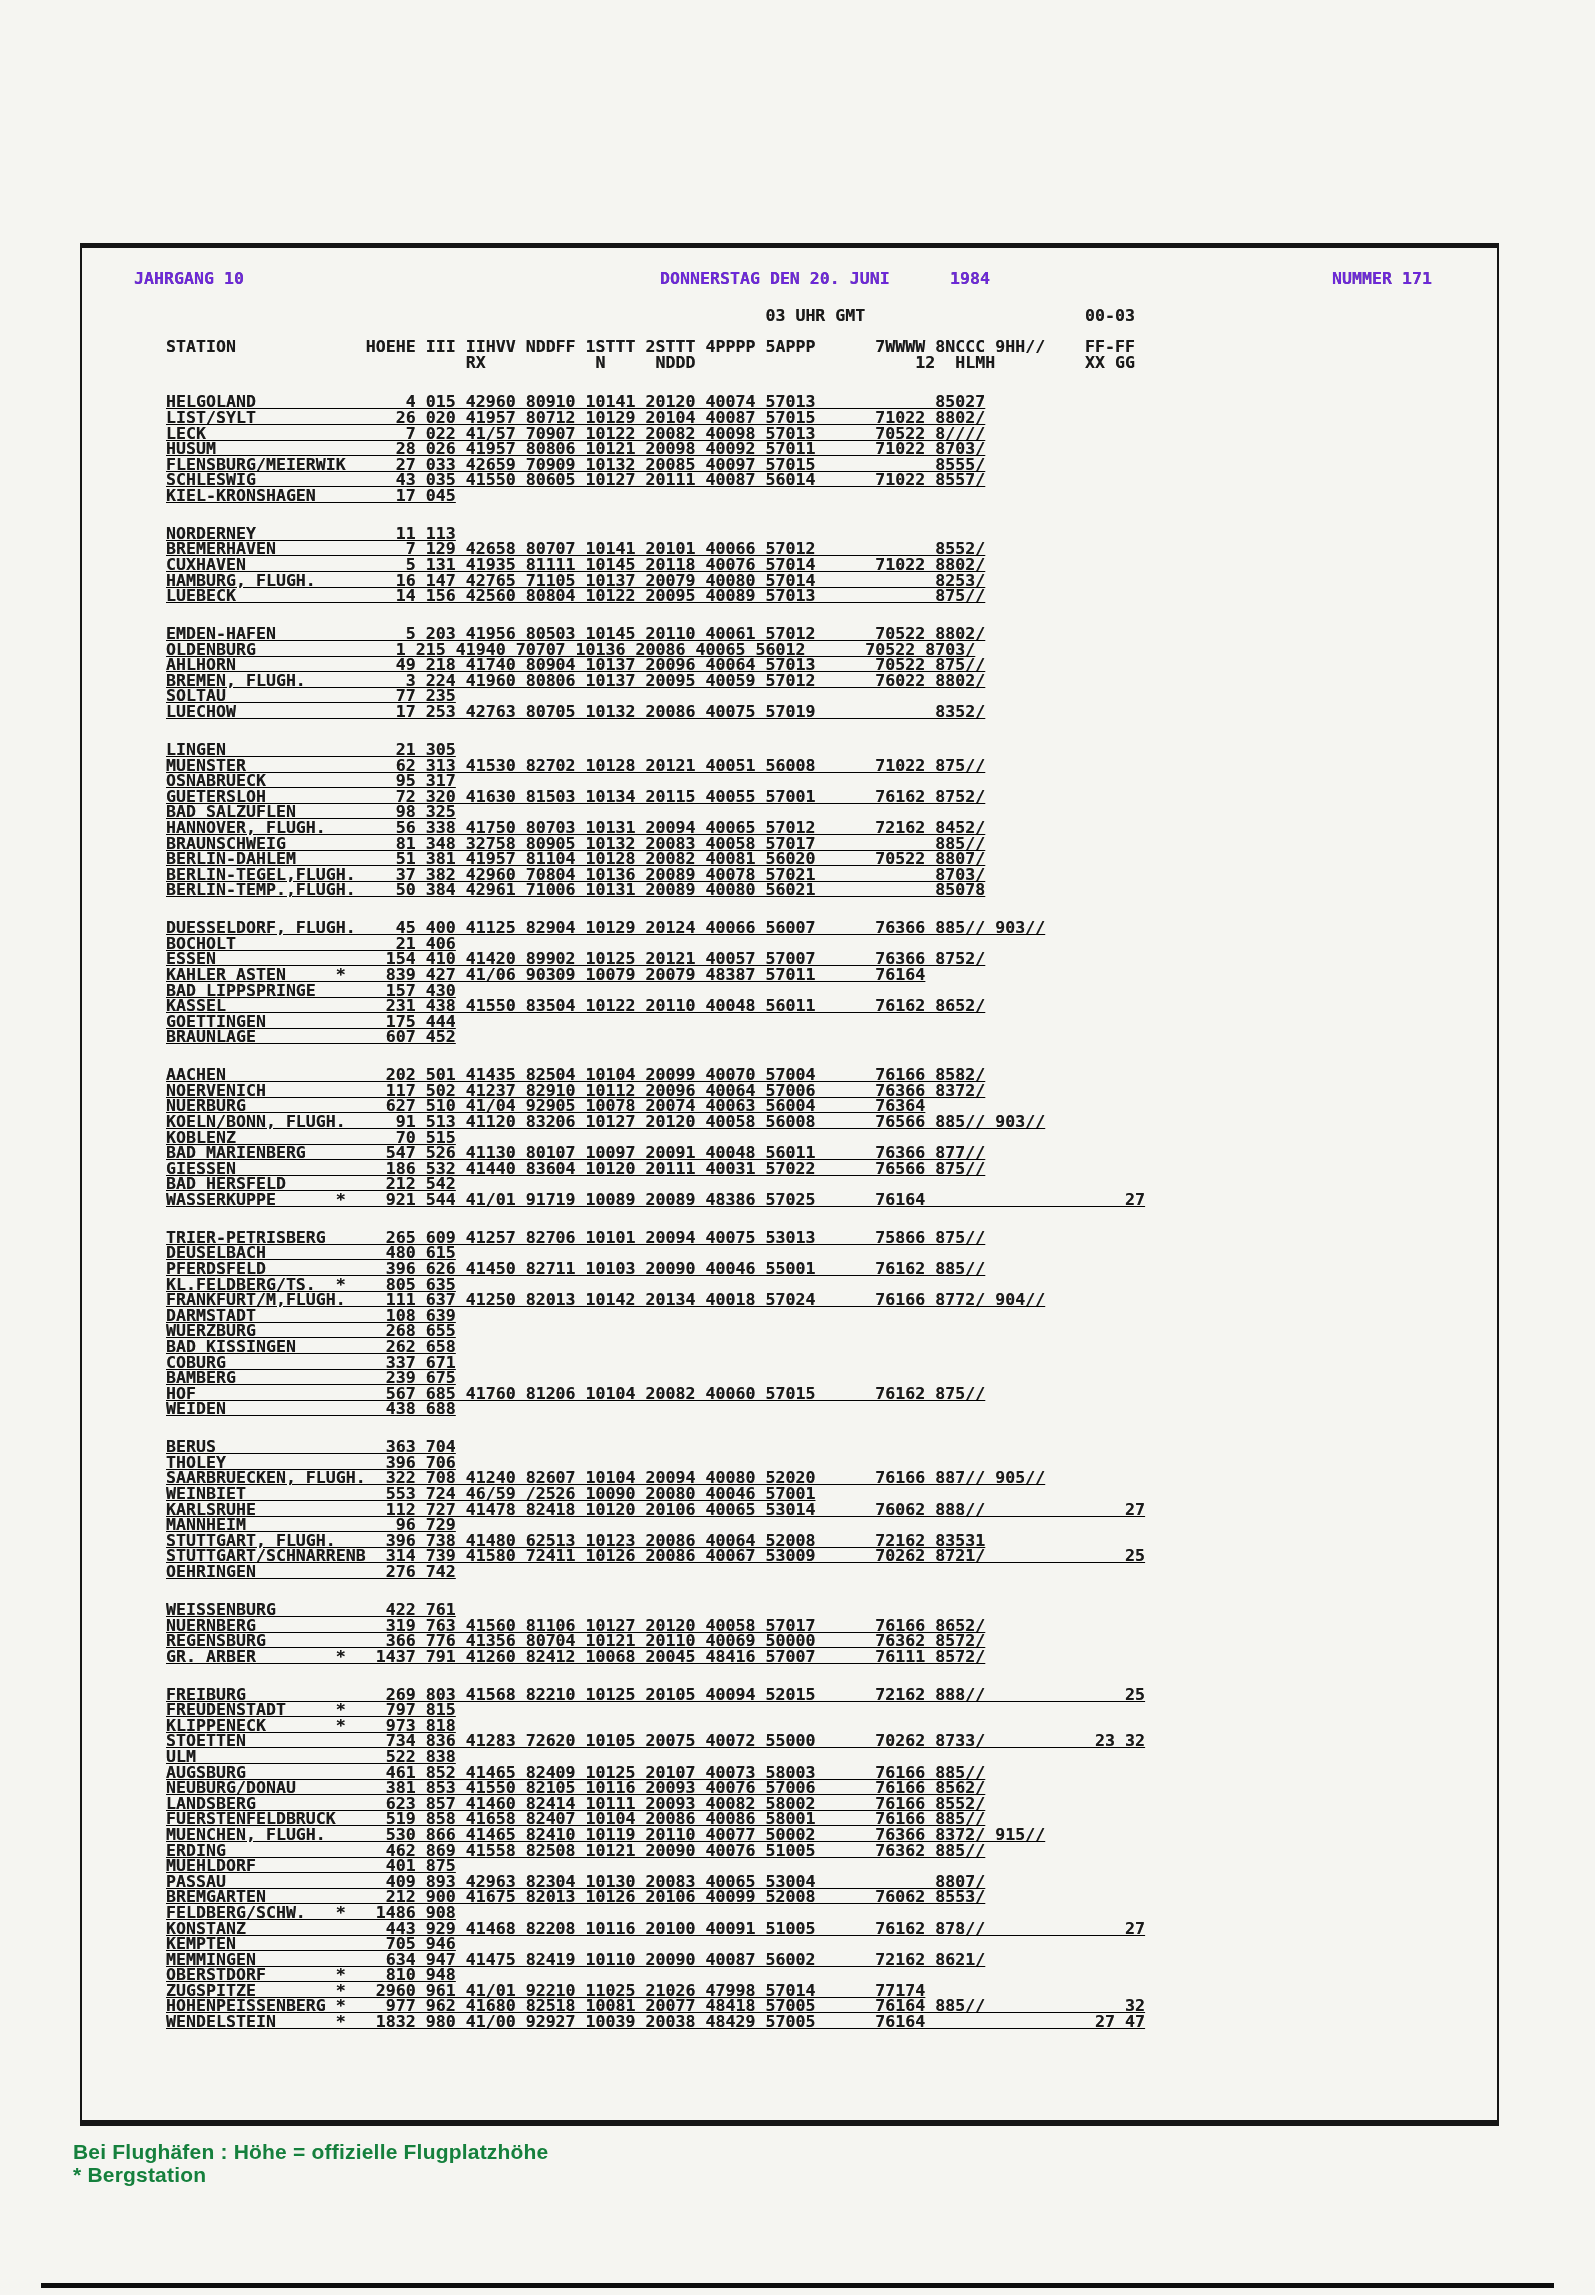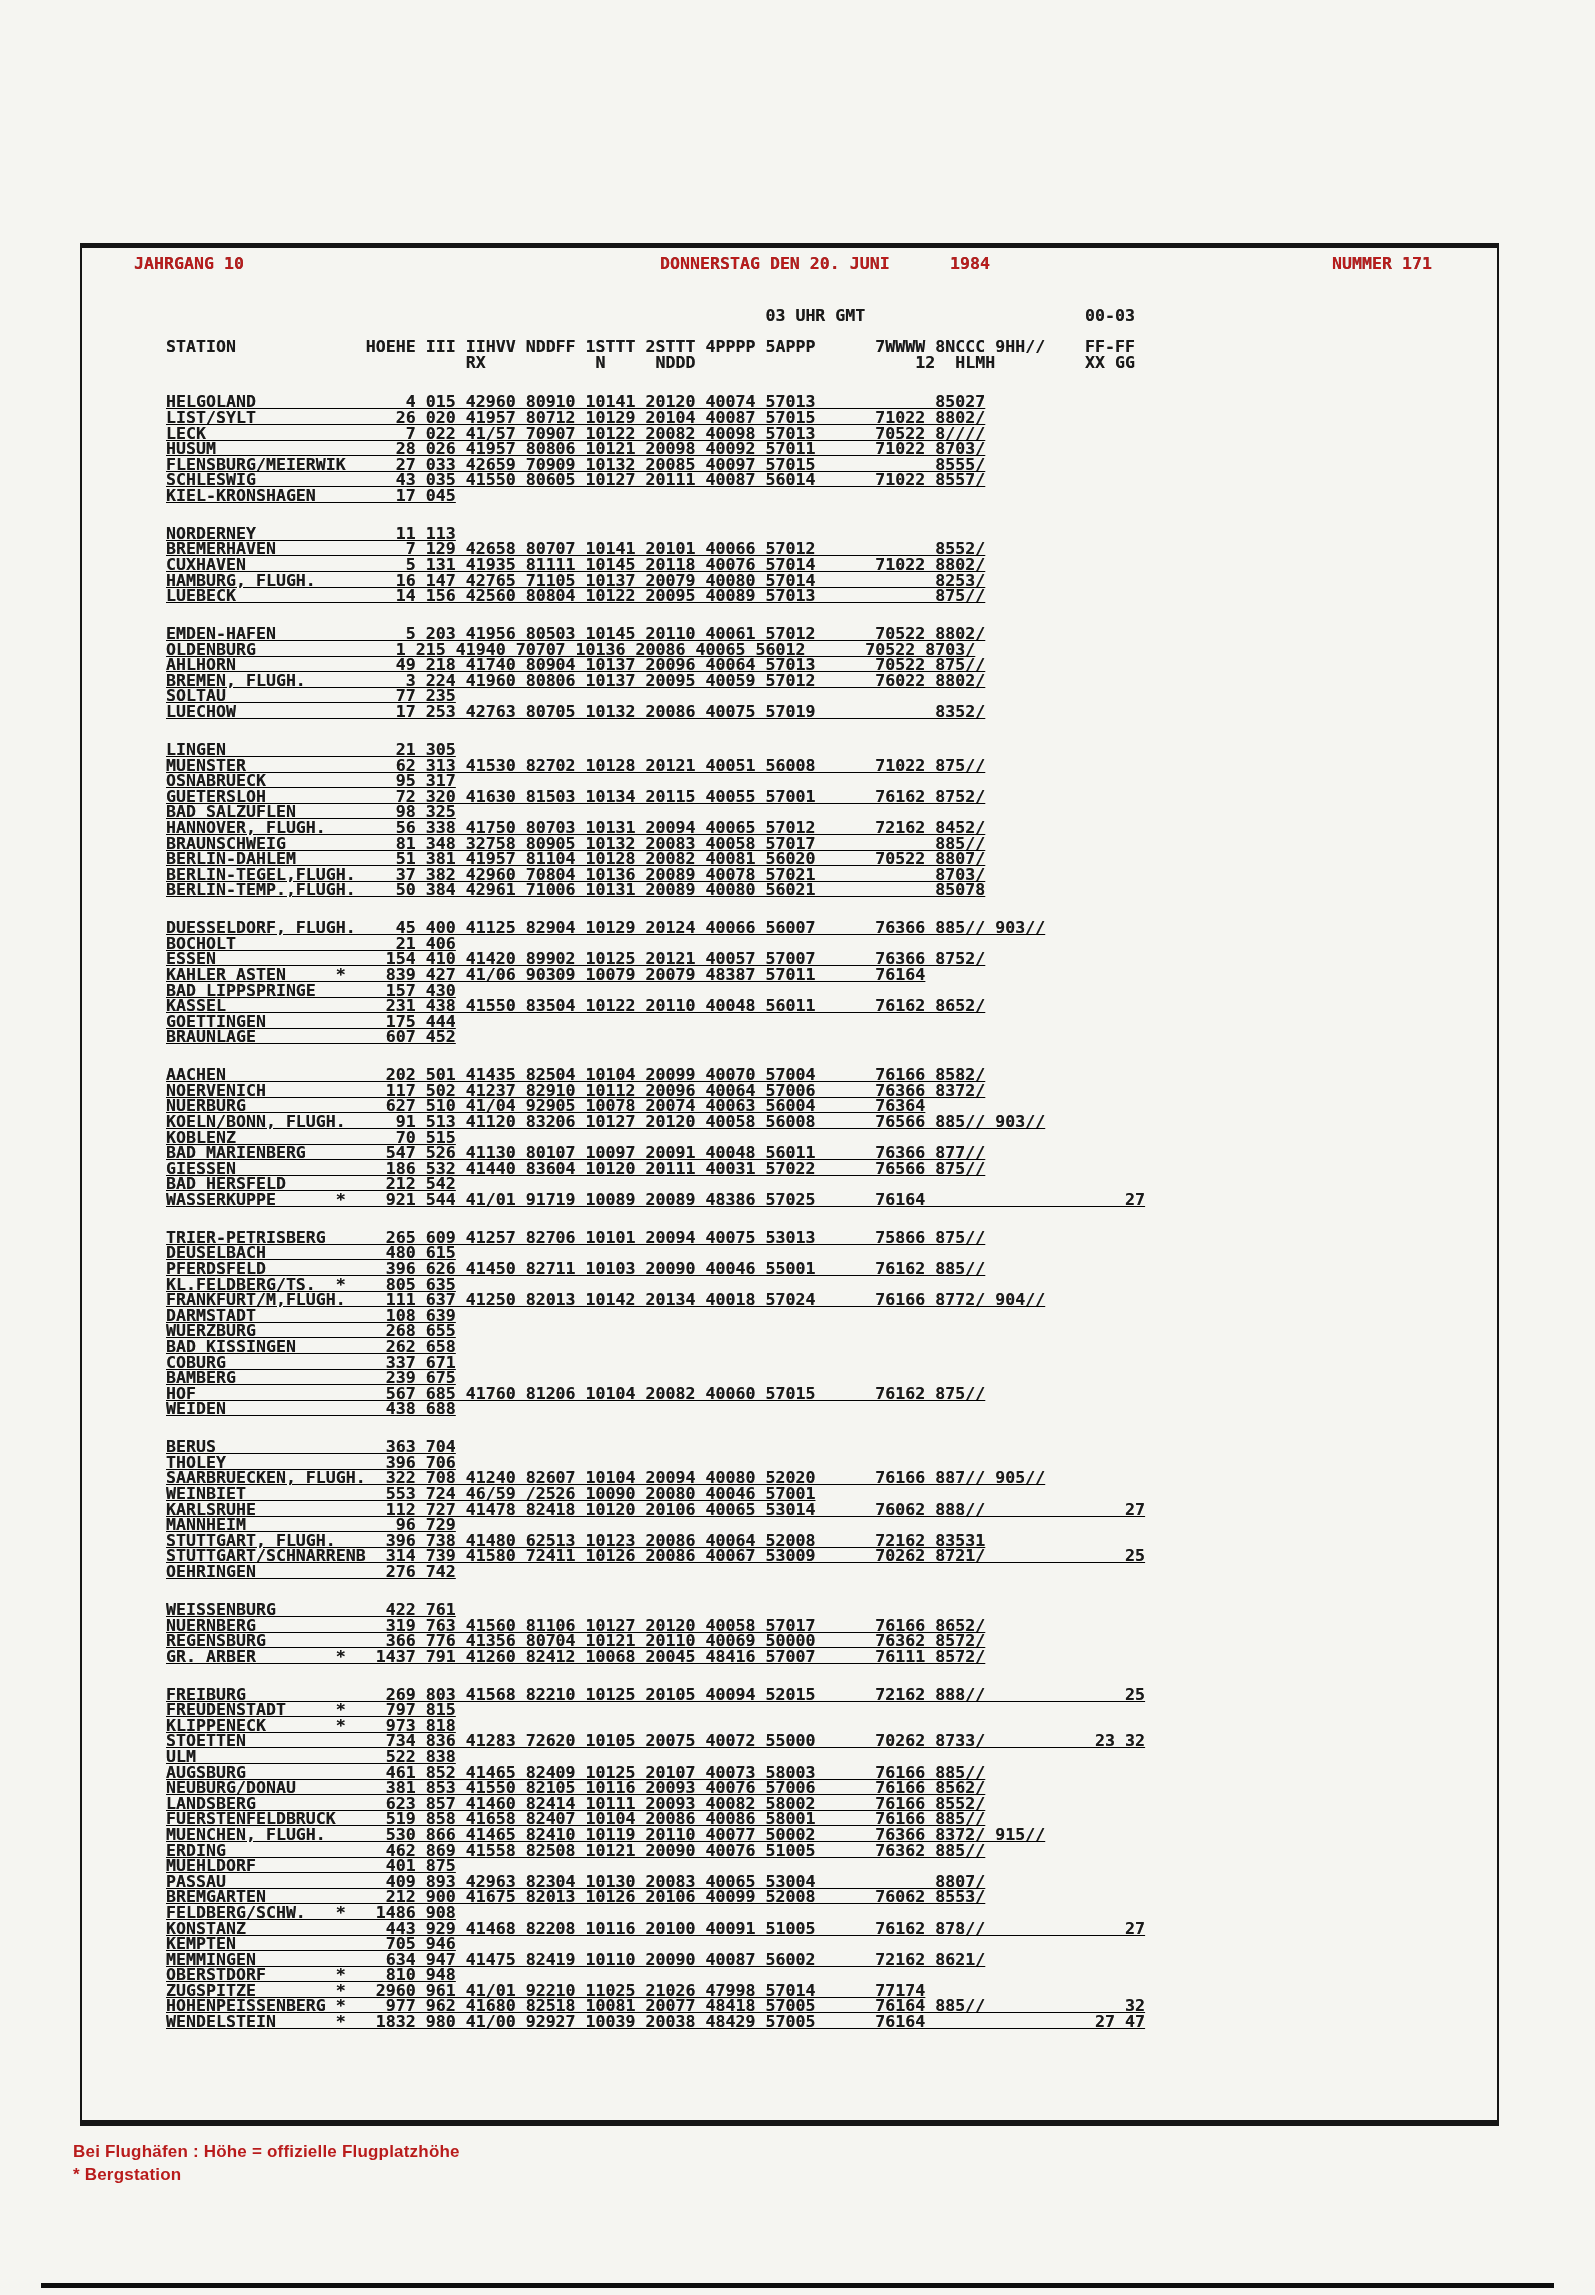--- a/index.html
+++ b/index.html
@@ -10,44 +10,44 @@
   }
   .frame {
     position:absolute; left:80px; top:243px; width:1419px; height:1883px;
     border:2.4px solid #151515; border-top-width:5.6px; border-bottom-width:6.4px;
     box-sizing:border-box;
   }
   .masthead {
     position:absolute; left:0; top:5.6px; width:100%; height:19px;
   }
   .masthead span {
-    position:absolute; top:0;
+    position:absolute; top:15px;
     font:700 16.6px "DejaVu Sans Mono","Liberation Mono",monospace;
-    color:#b91c1c; white-space:pre; text-shadow:0 0 0.4px rgba(10,10,10,.6);
+    color:#6d28d9; white-space:pre; text-shadow:0 0 0.4px rgba(10,10,10,.6);
   }
   .mh-jahrgang { left:52px; }
   .mh-date     { left:578px; }
   .mh-year     { left:868px; }
   .mh-issue    { left:1250px; }
   .sheet {
     position:absolute; left:84px; top:58px; right:8px;
   }
   .line {
     height:15.6px; line-height:15.6px; white-space:pre;
     font:700 16.6px "DejaVu Sans Mono","Liberation Mono",monospace;
     color:#1a1a1a; text-shadow:0 0 0.4px rgba(10,10,10,.55);
   }
   .line.blank { height:15.6px; }
   #table-lines { margin-top:24px;text-decoration:underline; }
   .station-block { margin-bottom:22.3px; }
   .station-block:last-child { margin-bottom:0; }
   .footnotes {
     position:absolute; left:73px; top:2140px;
     font-family:"Liberation Sans","DejaVu Sans",sans-serif;
-    font-weight:700; font-size:17px; line-height:23px; color:#b91c1c;
+    font-weight:700; font-size:21px; line-height:23px; color:#15803d;
     letter-spacing:0.2px;
   }
   .bottom-rule {
     position:absolute; left:41px; top:2283px; width:1513px; height:4.8px;
     background:#0d0d0d;
   }
 </style>
 </head>
 <body>
 

